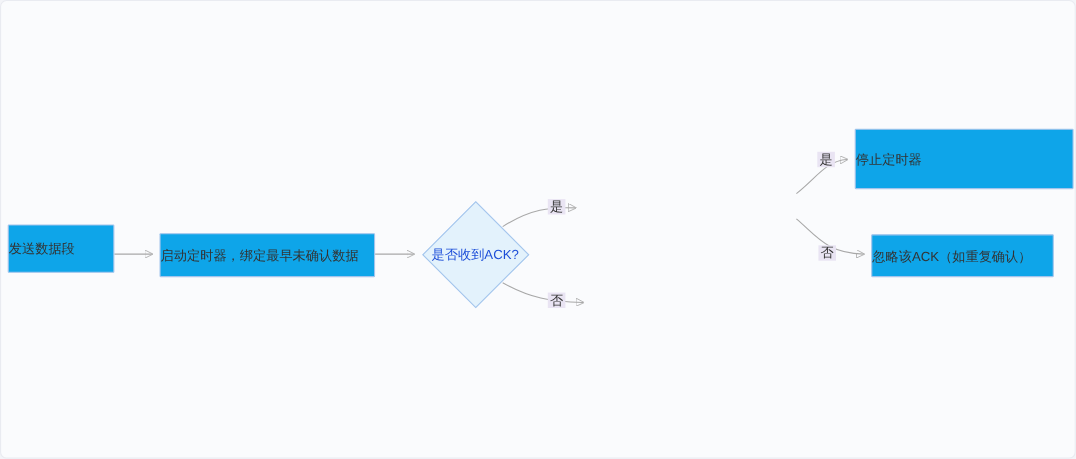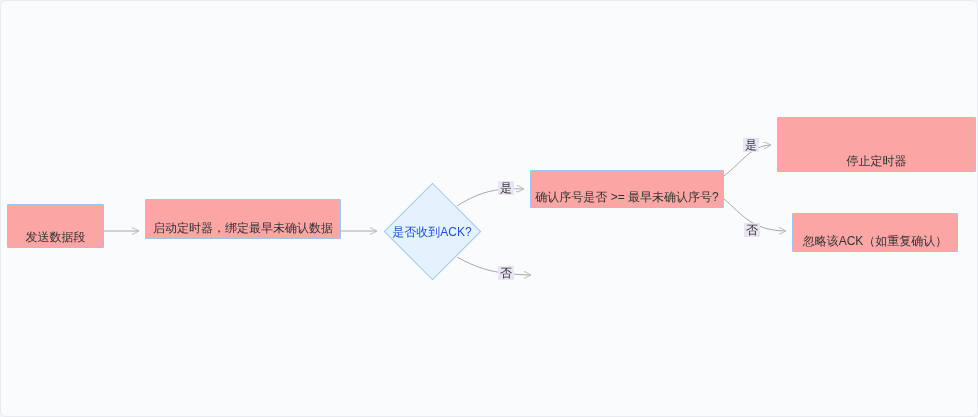--- a/index.html
+++ b/index.html
@@ -29,30 +29,30 @@
     height: 417px;
   }
   .edges path {
     fill: none;
     stroke: #a8a8a8;
     stroke-width: 1;
   }
   .node {
     position: absolute;
     box-sizing: border-box;
-    background: #fca5a5;
+    background: #0ea5e9;
     border: 1px solid #a2c4ec;
     border-radius: 1px;
     color: #333333;
     font-size: 12px;
     line-height: 20px;
     display: flex;
-    flex-direction: column;
+    flex-direction: row;
     align-items: center;
-    justify-content: flex-end;
+    justify-content: flex-start;
     text-align: center;
     white-space: nowrap;
   }
   .diamond-shape {
     position: absolute;
     box-sizing: border-box;
     width: 69px;
     height: 69px;
     background: #e3f2fc;
     border: 1px solid #a2c4ec;
@@ -95,30 +95,27 @@
     <path d="M457,206 C482,190 500,188 523,189" marker-end="url(#arrow)"></path>
     <path d="M457,257 C482,271 500,274 530,275" marker-end="url(#arrow)"></path>
     <path d="M724,176 C742,162 751,146 770,145" marker-end="url(#arrow)"></path>
     <path d="M724,199 C742,214 751,230 785,231" marker-end="url(#arrow)"></path>
   </svg>
 
   <div class="node" style="left:7px; top:204px; width:97px; height:44px;">
     <span>发送数据段</span>
   </div>
 
-  <div class="node" style="left:145px; top:199px; width:196px; height:40px;">
+  <div class="node" style="left:145px; top:212px; width:196px; height:40px;">
     <span>启动定时器，绑定最早未确认数据</span>
   </div>
 
   <div class="diamond-shape" style="left:398px; top:197px;"></div>
   <div class="diamond-label" style="left:432px; top:232px;">是否收到ACK?</div>
 
-  <div class="node" style="left:530px; top:170px; width:194px; height:38px;">
-    <span>确认序号是否 &gt;= 最早未确认序号?</span>
-  </div>
 
 
   <div class="node" style="left:777px; top:117px; width:199px; height:55px;">
     <span>停止定时器</span>
   </div>
 
   <div class="node" style="left:792px; top:213px; width:166px; height:39px;">
     <span>忽略该ACK（如重复确认）</span>
   </div>
 

